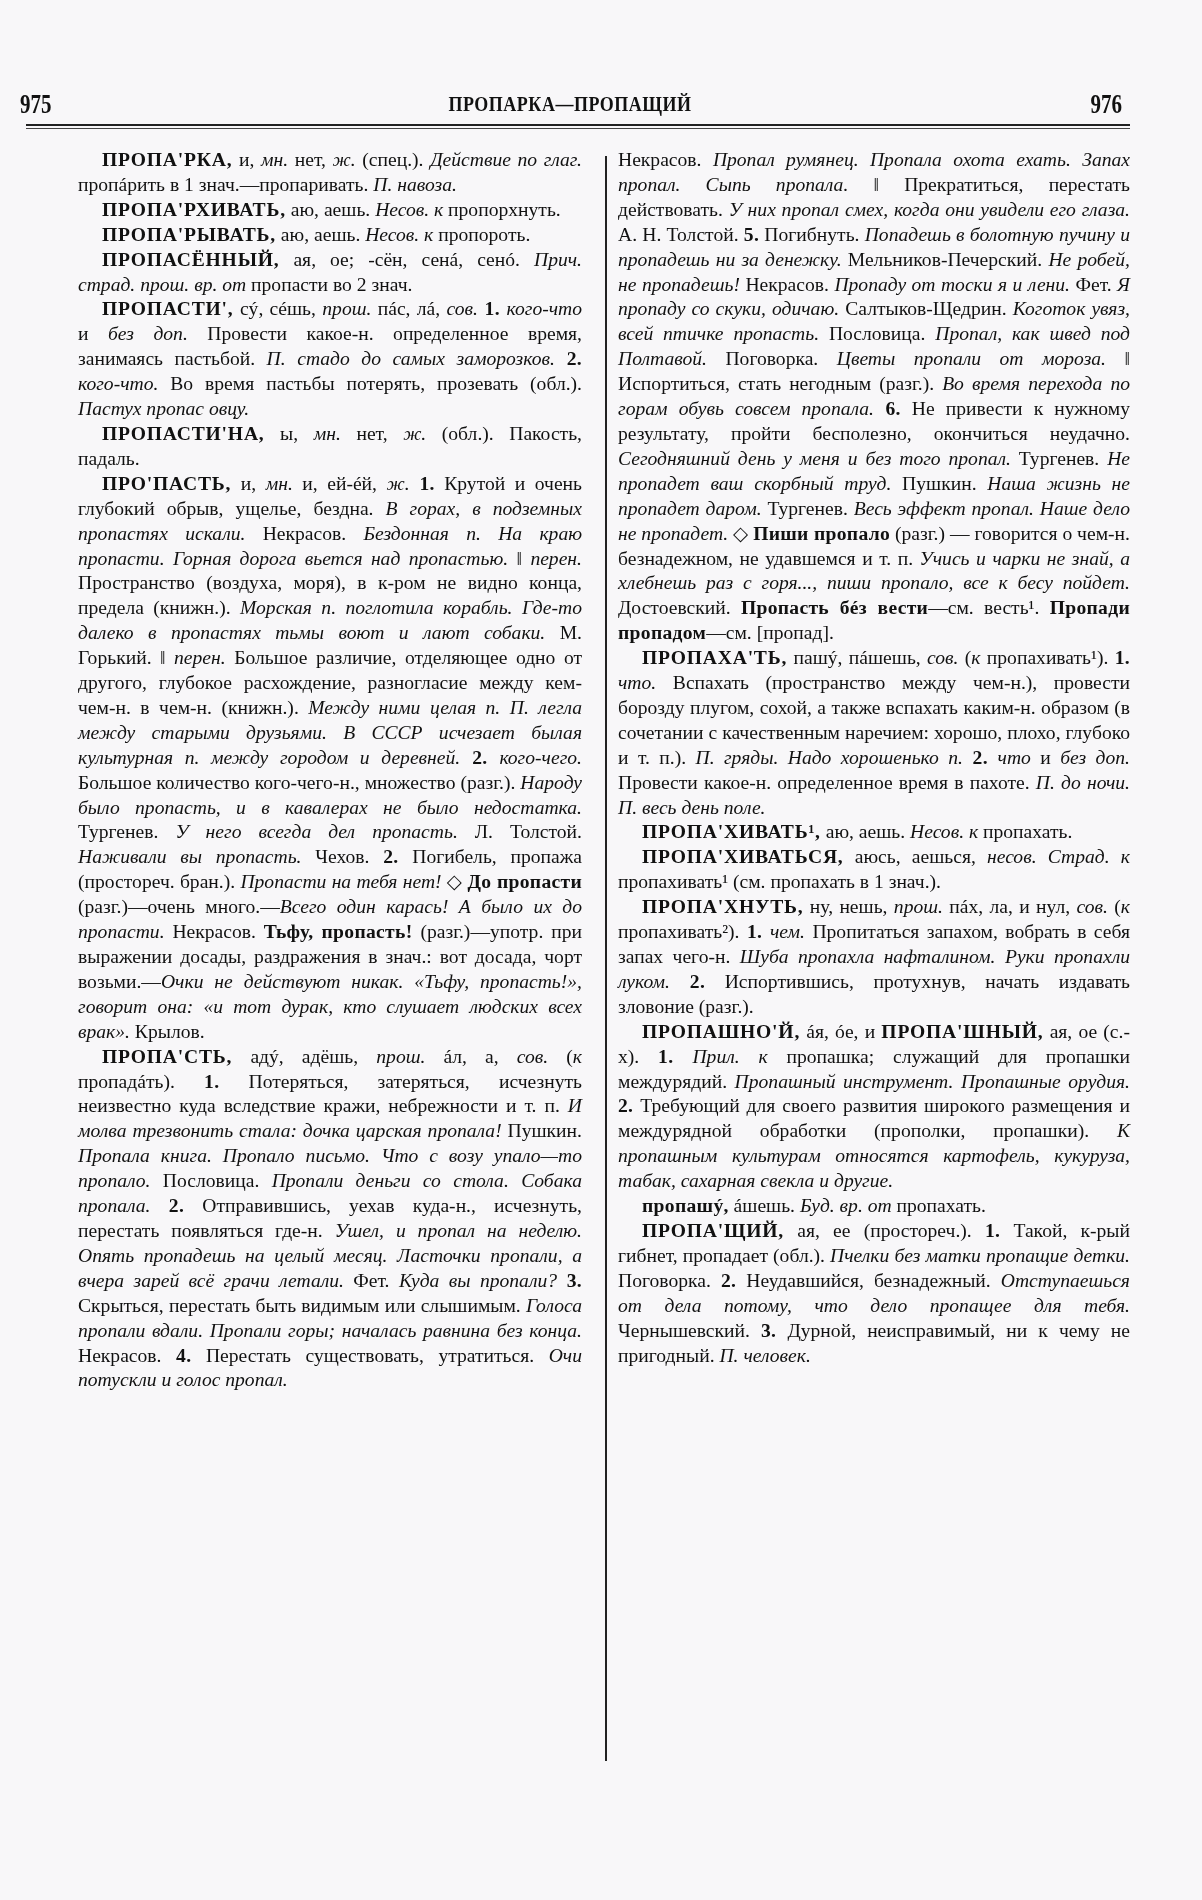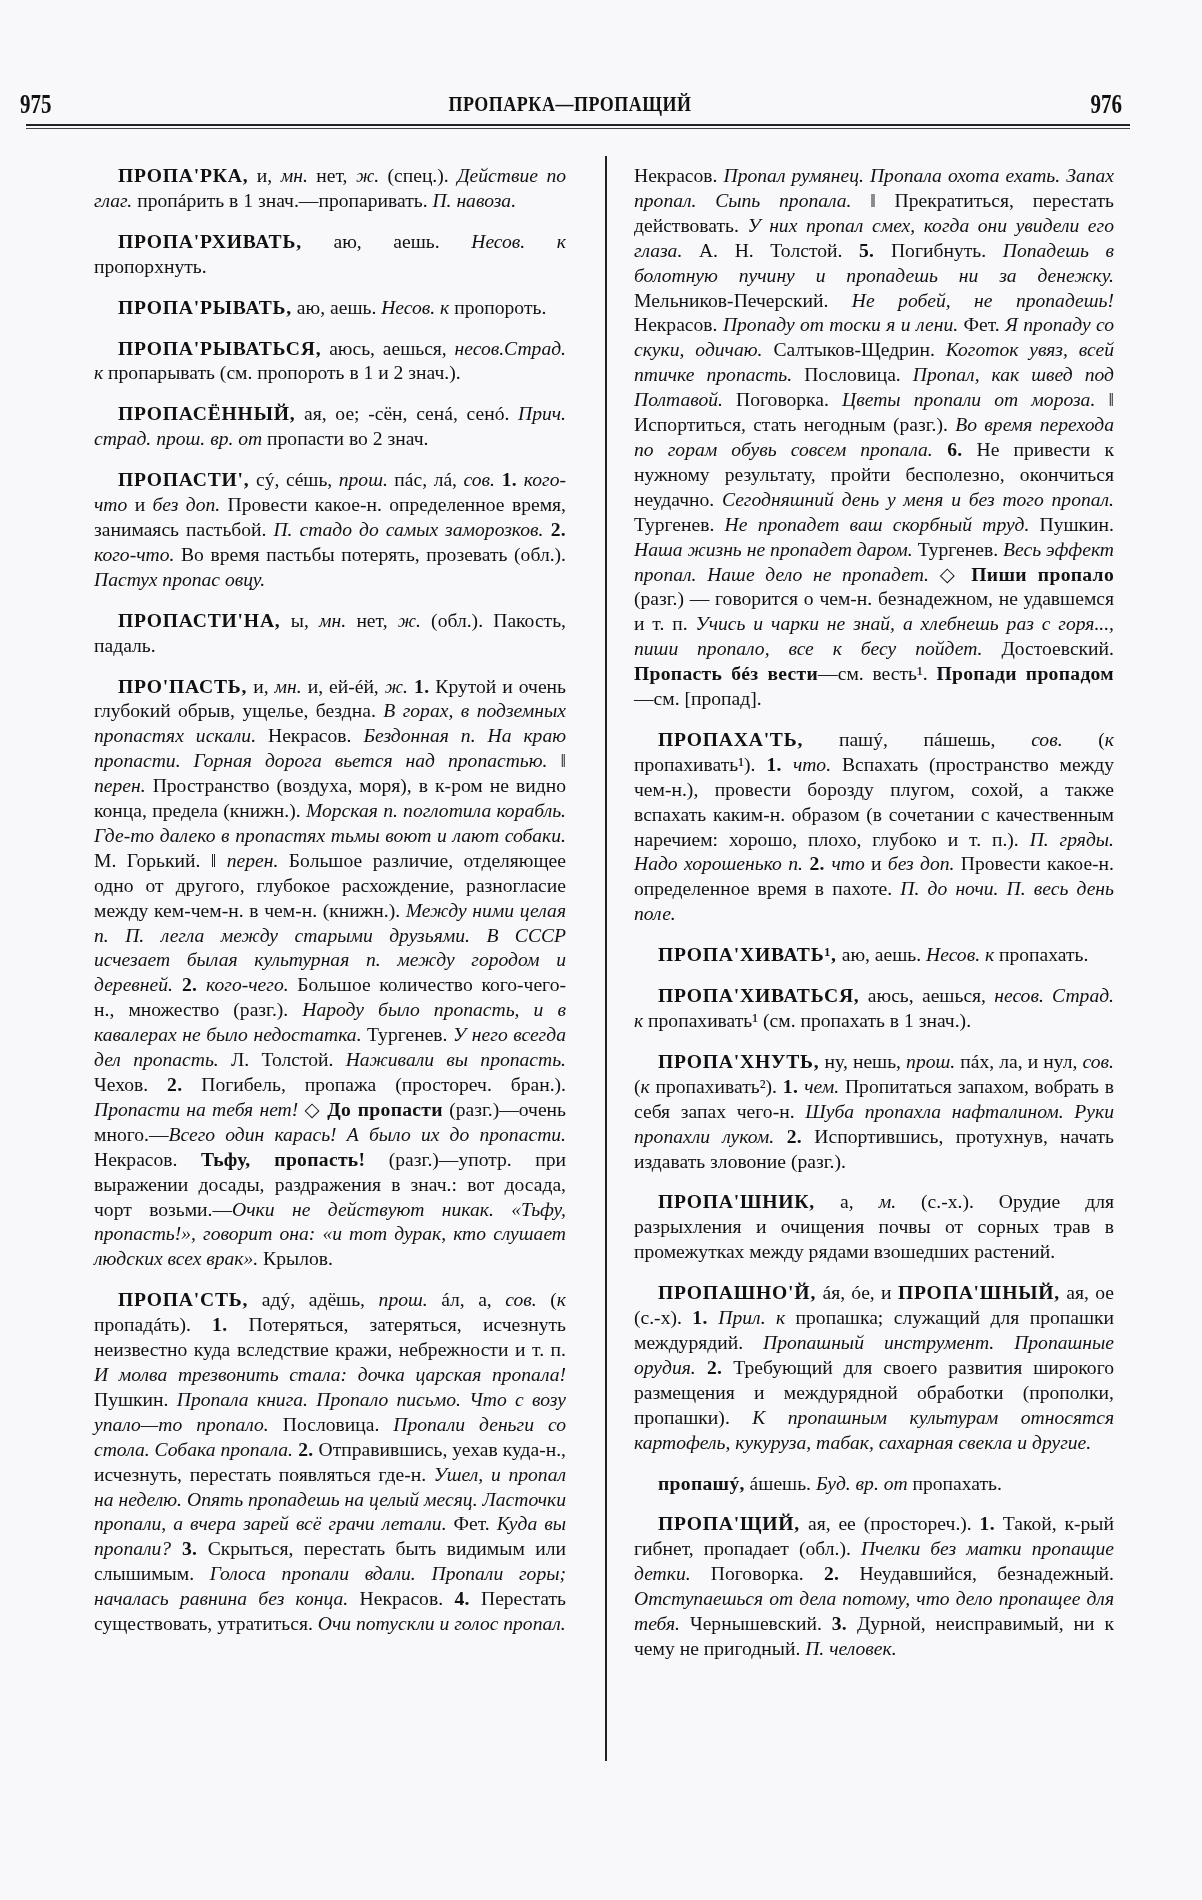--- a/index.html
+++ b/index.html
@@ -12,52 +12,50 @@
   .pnum { position:absolute; top:6px; font-weight:bold; font-size:21px; font-family:"Liberation Serif",serif; transform:scaleY(1.25); }
   .pnum.left { left:0; }
   .pnum.right { right:-2px; }
   .running { position:absolute; left:0; right:0; top:8px; text-align:center; font-weight:bold; font-size:18px; letter-spacing:0.5px; font-family:"Liberation Serif",serif; transform:scaleY(1.2); }
   .rule1 { position:absolute; left:26px; top:124px; width:1104px; height:2px; background:#222; }
   .rule2 { position:absolute; left:26px; top:128px; width:1104px; height:1px; background:#444; }
   .col { position:absolute; top:148px; font-family:"Liberation Serif",serif; font-size:19.6px; line-height:24.9px; text-align:justify; }
   .col.left { left:78px; width:504px; }
   .col.right { left:618px; width:512px; }
   .colrule { position:absolute; left:605px; top:156px; width:2px; height:1605px; background:#222; }
-  .entry { margin:16px; text-indent:0; }
+  .entry { margin:0; text-indent:0; }
   .entry.head { text-indent:24px; }
   .b { font-weight:bold; letter-spacing:0.3px; }
   .hw { font-weight:bold; font-family:"Liberation Serif",serif; letter-spacing:0.8px; }
   .i { font-style:italic; }
 </style>
 </head>
 <body>
 
 <div class="header">
   <span class="pnum left">975</span>
   <span class="running">ПРОПАРКА—ПРОПАЩИЙ</span>
   <span class="pnum right">976</span>
 </div>
 <div class="rule1"></div>
 <div class="rule2"></div>
 
 <div class="col left">
     <p class="entry head"><span class="hw">ПРОПА'РКА,</span><span class=""> и, </span><span class="i">мн.</span><span class=""> нет, </span><span class="i">ж.</span><span class=""> (спец.). </span><span class="i">Действие по глаг.</span><span class=""> пропáрить в 1 знач.—пропаривать. </span><span class="i">П. навоза.</span></p>
     <p class="entry head"><span class="hw">ПРОПА'РХИВАТЬ,</span><span class=""> аю, аешь. </span><span class="i">Несов. к</span><span class=""> пропорхнуть.</span></p>
     <p class="entry head"><span class="hw">ПРОПА'РЫВАТЬ,</span><span class=""> аю, аешь. </span><span class="i">Несов. к</span><span class=""> пропороть.</span></p>
-    <p class="entry head"><span class="hw">ПРОПА'РЫВАТЬСЯ,</span><span class=""> аюсь, аешься, </span><span class="i">несов.Страд. к</span><span class=""> пропарывать (см. пропороть в 1 и 2 знач.).</span></p>
     <p class="entry head"><span class="hw">ПРОПАСЁННЫЙ,</span><span class=""> ая, ое; -сён, сенá, сенó. </span><span class="i">Прич. страд. прош. вр. от</span><span class=""> пропасти во 2 знач.</span></p>
     <p class="entry head"><span class="hw">ПРОПАСТИ',</span><span class=""> сý, сéшь, </span><span class="i">прош.</span><span class=""> пáс, лá, </span><span class="i">сов.</span><span class="b"> 1. </span><span class="i">кого-что</span><span class=""> и </span><span class="i">без доп.</span><span class=""> Провести какое-н. определенное время, занимаясь пастьбой. </span><span class="i">П. стадо до самых заморозков.</span><span class="b"> 2. </span><span class="i">кого-что.</span><span class=""> Во время пастьбы потерять, прозевать (обл.). </span><span class="i">Пастух пропас овцу.</span></p>
     <p class="entry head"><span class="hw">ПРОПАСТИ'НА,</span><span class=""> ы, </span><span class="i">мн.</span><span class=""> нет, </span><span class="i">ж.</span><span class=""> (обл.). Пакость, падаль.</span></p>
     <p class="entry head"><span class="hw">ПРО'ПАСТЬ,</span><span class=""> и, </span><span class="i">мн.</span><span class=""> и, ей-éй, </span><span class="i">ж.</span><span class="b"> 1.</span><span class=""> Крутой и очень глубокий обрыв, ущелье, бездна. </span><span class="i">В горах, в подземных пропастях искали.</span><span class=""> Некрасов. </span><span class="i">Бездонная п. На краю пропасти. Горная дорога вьется над пропастью.</span><span class=""> ‖ </span><span class="i">перен.</span><span class=""> Пространство (воздуха, моря), в к-ром не видно конца, предела (книжн.). </span><span class="i">Морская п. поглотила корабль. Где-то далеко в пропастях тьмы воют и лают собаки.</span><span class=""> М. Горький. ‖ </span><span class="i">перен.</span><span class=""> Большое различие, отделяющее одно от другого, глубокое расхождение, разногласие между кем-чем-н. в чем-н. (книжн.). </span><span class="i">Между ними целая п. П. легла между старыми друзьями. В СССР исчезает былая культурная п. между городом и деревней.</span><span class="b"> 2. </span><span class="i">кого-чего.</span><span class=""> Большое количество кого-чего-н., множество (разг.). </span><span class="i">Народу было пропасть, и в кавалерах не было недостатка.</span><span class=""> Тургенев. </span><span class="i">У него всегда дел пропасть.</span><span class=""> Л. Толстой. </span><span class="i">Наживали вы пропасть.</span><span class=""> Чехов. </span><span class="b">2.</span><span class=""> Погибель, пропажа (простореч. бран.). </span><span class="i">Пропасти на тебя нет!</span><span class=""> ◇ </span><span class="b">До пропасти</span><span class=""> (разг.)—очень много.—</span><span class="i">Всего один карась! А было их до пропасти.</span><span class=""> Некрасов. </span><span class="b">Тьфу, пропасть!</span><span class=""> (разг.)—употр. при выражении досады, раздражения в знач.: вот досада, чорт возьми.—</span><span class="i">Очки не действуют никак. «Тьфу, пропасть!», говорит она: «и тот дурак, кто слушает людских всех врак».</span><span class=""> Крылов.</span></p>
     <p class="entry head"><span class="hw">ПРОПА'СТЬ,</span><span class=""> адý, адёшь, </span><span class="i">прош.</span><span class=""> áл, а, </span><span class="i">сов.</span><span class=""> (</span><span class="i">к</span><span class=""> пропадáть). </span><span class="b">1.</span><span class=""> Потеряться, затеряться, исчезнуть неизвестно куда вследствие кражи, небрежности и т. п. </span><span class="i">И молва трезвонить стала: дочка царская пропала!</span><span class=""> Пушкин. </span><span class="i">Пропала книга. Пропало письмо. Что с возу упало—то пропало.</span><span class=""> Пословица. </span><span class="i">Пропали деньги со стола. Собака пропала.</span><span class="b"> 2.</span><span class=""> Отправившись, уехав куда-н., исчезнуть, перестать появляться где-н. </span><span class="i">Ушел, и пропал на неделю. Опять пропадешь на целый месяц. Ласточки пропали, а вчера зарей всё грачи летали.</span><span class=""> Фет. </span><span class="i">Куда вы пропали?</span><span class="b"> 3.</span><span class=""> Скрыться, перестать быть видимым или слышимым. </span><span class="i">Голоса пропали вдали. Пропали горы; началась равнина без конца.</span><span class=""> Некрасов. </span><span class="b">4.</span><span class=""> Перестать существовать, утратиться. </span><span class="i">Очи потускли и голос пропал.</span></p>
   </div>
 <div class="colrule"></div>
 <div class="col right">
     <p class="entry"><span class="">Некрасов. </span><span class="i">Пропал румянец. Пропала охота ехать. Запах пропал. Сыпь пропала.</span><span class=""> ‖ Прекратиться, перестать действовать. </span><span class="i">У них пропал смех, когда они увидели его глаза.</span><span class=""> А. Н. Толстой. </span><span class="b">5.</span><span class=""> Погибнуть. </span><span class="i">Попадешь в болотную пучину и пропадешь ни за денежку.</span><span class=""> Мельников-Печерский. </span><span class="i">Не робей, не пропадешь!</span><span class=""> Некрасов. </span><span class="i">Пропаду от тоски я и лени.</span><span class=""> Фет. </span><span class="i">Я пропаду со скуки, одичаю.</span><span class=""> Салтыков-Щедрин. </span><span class="i">Коготок увяз, всей птичке пропасть.</span><span class=""> Пословица. </span><span class="i">Пропал, как швед под Полтавой.</span><span class=""> Поговорка. </span><span class="i">Цветы пропали от мороза.</span><span class=""> ‖ Испортиться, стать негодным (разг.). </span><span class="i">Во время перехода по горам обувь совсем пропала.</span><span class="b"> 6.</span><span class=""> Не привести к нужному результату, пройти бесполезно, окончиться неудачно. </span><span class="i">Сегодняшний день у меня и без того пропал.</span><span class=""> Тургенев. </span><span class="i">Не пропадет ваш скорбный труд.</span><span class=""> Пушкин. </span><span class="i">Наша жизнь не пропадет даром.</span><span class=""> Тургенев. </span><span class="i">Весь эффект пропал. Наше дело не пропадет.</span><span class=""> ◇ </span><span class="b">Пиши пропало</span><span class=""> (разг.) — говорится о чем-н. безнадежном, не удавшемся и т. п. </span><span class="i">Учись и чарки не знай, а хлебнешь раз с горя..., пиши пропало, все к бесу пойдет.</span><span class=""> Достоевский. </span><span class="b">Пропасть бéз вести</span><span class="">—см. весть¹. </span><span class="b">Пропади пропадом</span><span class="">—см. [пропад].</span></p>
     <p class="entry head"><span class="hw">ПРОПАХА'ТЬ,</span><span class=""> пашý, пáшешь, </span><span class="i">сов.</span><span class=""> (</span><span class="i">к</span><span class=""> пропахивать¹). </span><span class="b">1. </span><span class="i">что.</span><span class=""> Вспахать (пространство между чем-н.), провести борозду плугом, сохой, а также вспахать каким-н. образом (в сочетании с качественным наречием: хорошо, плохо, глубоко и т. п.). </span><span class="i">П. гряды. Надо хорошенько п.</span><span class="b"> 2. </span><span class="i">что</span><span class=""> и </span><span class="i">без доп.</span><span class=""> Провести какое-н. определенное время в пахоте. </span><span class="i">П. до ночи. П. весь день поле.</span></p>
     <p class="entry head"><span class="hw">ПРОПА'ХИВАТЬ¹,</span><span class=""> аю, аешь. </span><span class="i">Несов. к</span><span class=""> пропахать.</span></p>
     <p class="entry head"><span class="hw">ПРОПА'ХИВАТЬСЯ,</span><span class=""> аюсь, аешься, </span><span class="i">несов. Страд. к</span><span class=""> пропахивать¹ (см. пропахать в 1 знач.).</span></p>
     <p class="entry head"><span class="hw">ПРОПА'ХНУТЬ,</span><span class=""> ну, нешь, </span><span class="i">прош.</span><span class=""> пáх, ла, и нул, </span><span class="i">сов.</span><span class=""> (</span><span class="i">к</span><span class=""> пропахивать²). </span><span class="b">1. </span><span class="i">чем.</span><span class=""> Пропитаться запахом, вобрать в себя запах чего-н. </span><span class="i">Шуба пропахла нафталином. Руки пропахли луком.</span><span class="b"> 2.</span><span class=""> Испортившись, протухнув, начать издавать зловоние (разг.).</span></p>
-    <p class="entry head"><span class="hw">ПРОПА'ШНИК,</span><span class=""> а, </span><span class="i">м.</span><span class=""> (с.-х.). Орудие для разрыхления и очищения почвы от сорных трав в промежутках между рядами взошедших растений.</span></p>
     <p class="entry head"><span class="hw">ПРОПАШНО'Й,</span><span class=""> áя, óе, и </span><span class="hw">ПРОПА'ШНЫЙ,</span><span class=""> ая, ое (с.-х). </span><span class="b">1. </span><span class="i">Прил. к</span><span class=""> пропашка; служащий для пропашки междурядий. </span><span class="i">Пропашный инструмент. Пропашные орудия.</span><span class="b"> 2.</span><span class=""> Требующий для своего развития широкого размещения и междурядной обработки (прополки, пропашки). </span><span class="i">К пропашным культурам относятся картофель, кукуруза, табак, сахарная свекла и другие.</span></p>
     <p class="entry head"><span class="b">пропашý,</span><span class=""> áшешь. </span><span class="i">Буд. вр. от</span><span class=""> пропахать.</span></p>
     <p class="entry head"><span class="hw">ПРОПА'ЩИЙ,</span><span class=""> ая, ее (простореч.). </span><span class="b">1.</span><span class=""> Такой, к-рый гибнет, пропадает (обл.). </span><span class="i">Пчелки без матки пропащие детки.</span><span class=""> Поговорка. </span><span class="b">2.</span><span class=""> Неудавшийся, безнадежный. </span><span class="i">Отступаешься от дела потому, что дело пропащее для тебя.</span><span class=""> Чернышевский. </span><span class="b">3.</span><span class=""> Дурной, неисправимый, ни к чему не пригодный. </span><span class="i">П. человек.</span></p>
   </div>
 
 </body></html>

